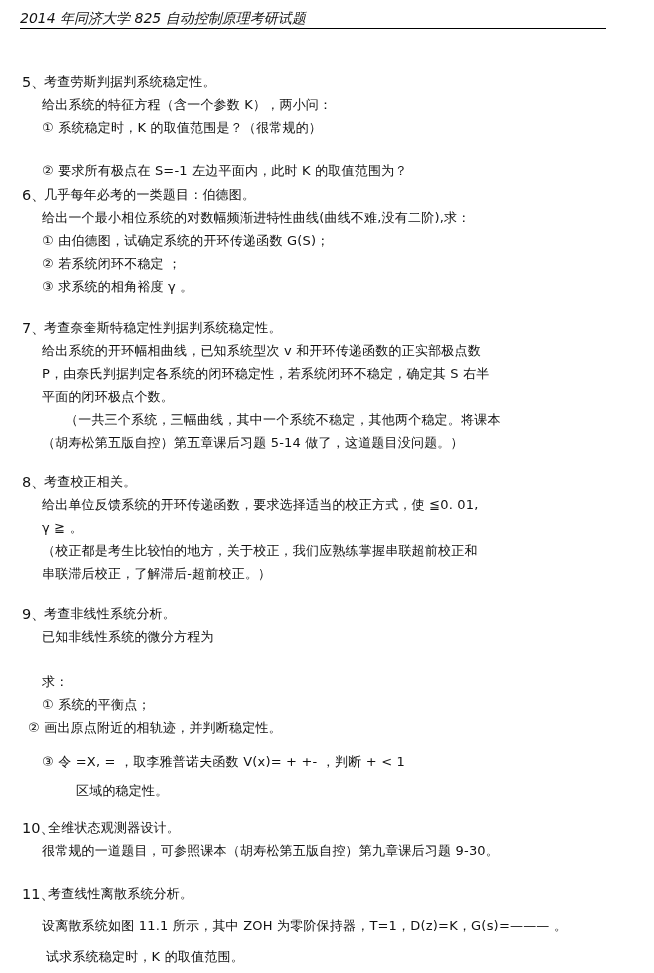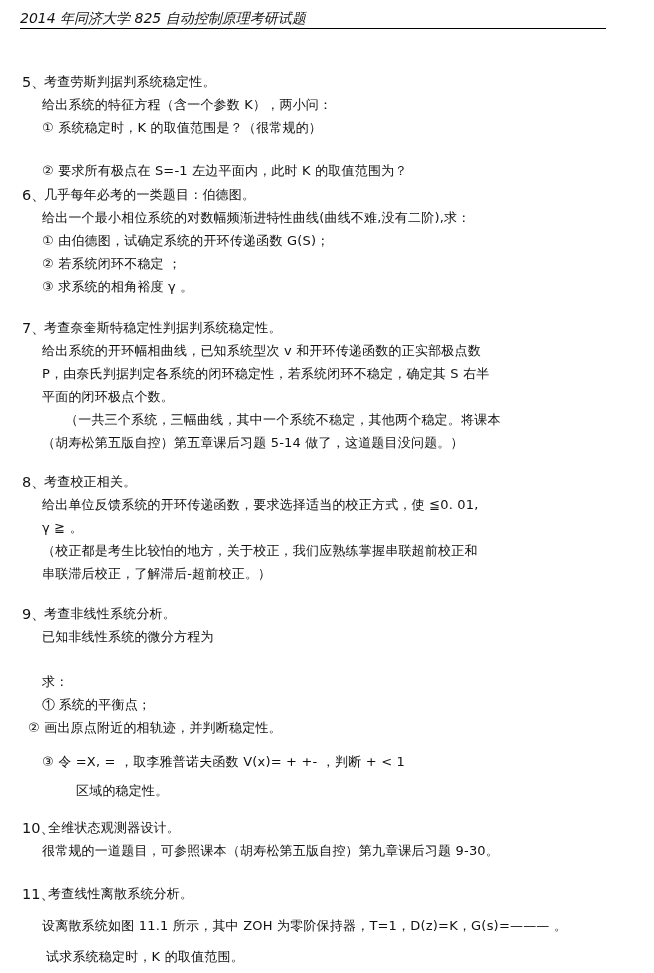--- a/index.html
+++ b/index.html
@@ -51,21 +51,21 @@
 <div class="line" style="left:44px; top:472px;">考查校正相关。</div>
 <div class="line" style="left:42px; top:495px;">给出单位反馈系统的开环传递函数，要求选择适当的校正方式，使     ≦0. 01,</div>
 <div class="line" style="left:42px; top:518px;">γ ≧     。</div>
 <div class="line" style="left:42px; top:541px;">（校正都是考生比较怕的地方，关于校正，我们应熟练掌握串联超前校正和</div>
 <div class="line" style="left:42px; top:564px;">串联滞后校正，了解滞后-超前校正。）</div>
 
 <div class="num" style="left:22px; top:604px;">9、</div>
 <div class="line" style="left:44px; top:604px;">考查非线性系统分析。</div>
 <div class="line" style="left:42px; top:627px;">已知非线性系统的微分方程为</div>
 <div class="line" style="left:42px; top:672px;">求：</div>
-<div class="line" style="left:42px; top:695px;font-family:Liberation Serif, serif;">①  系统的平衡点；</div>
+<div class="line" style="left:42px; top:695px;">①  系统的平衡点；</div>
 <div class="line" style="left:28px; top:718px;">②  画出原点附近的相轨迹，并判断稳定性。</div>
 <div class="line" style="left:42px; top:752px;">③  令    =X,     =  ，取李雅普诺夫函数  V(x)=    +    +-     ，判断    +     &lt; 1</div>
 <div class="line" style="left:76px; top:781px;">区域的稳定性。</div>
 
 <div class="num" style="left:22px; top:818px;">10、</div>
 <div class="line" style="left:48px; top:818px;">全维状态观测器设计。</div>
 <div class="line" style="left:42px; top:841px;">很常规的一道题目，可参照课本（胡寿松第五版自控）第九章课后习题 9-30。</div>
 
 <div class="num" style="left:22px; top:884px;">11、</div>
 <div class="line" style="left:48px; top:884px;">考查线性离散系统分析。</div>

